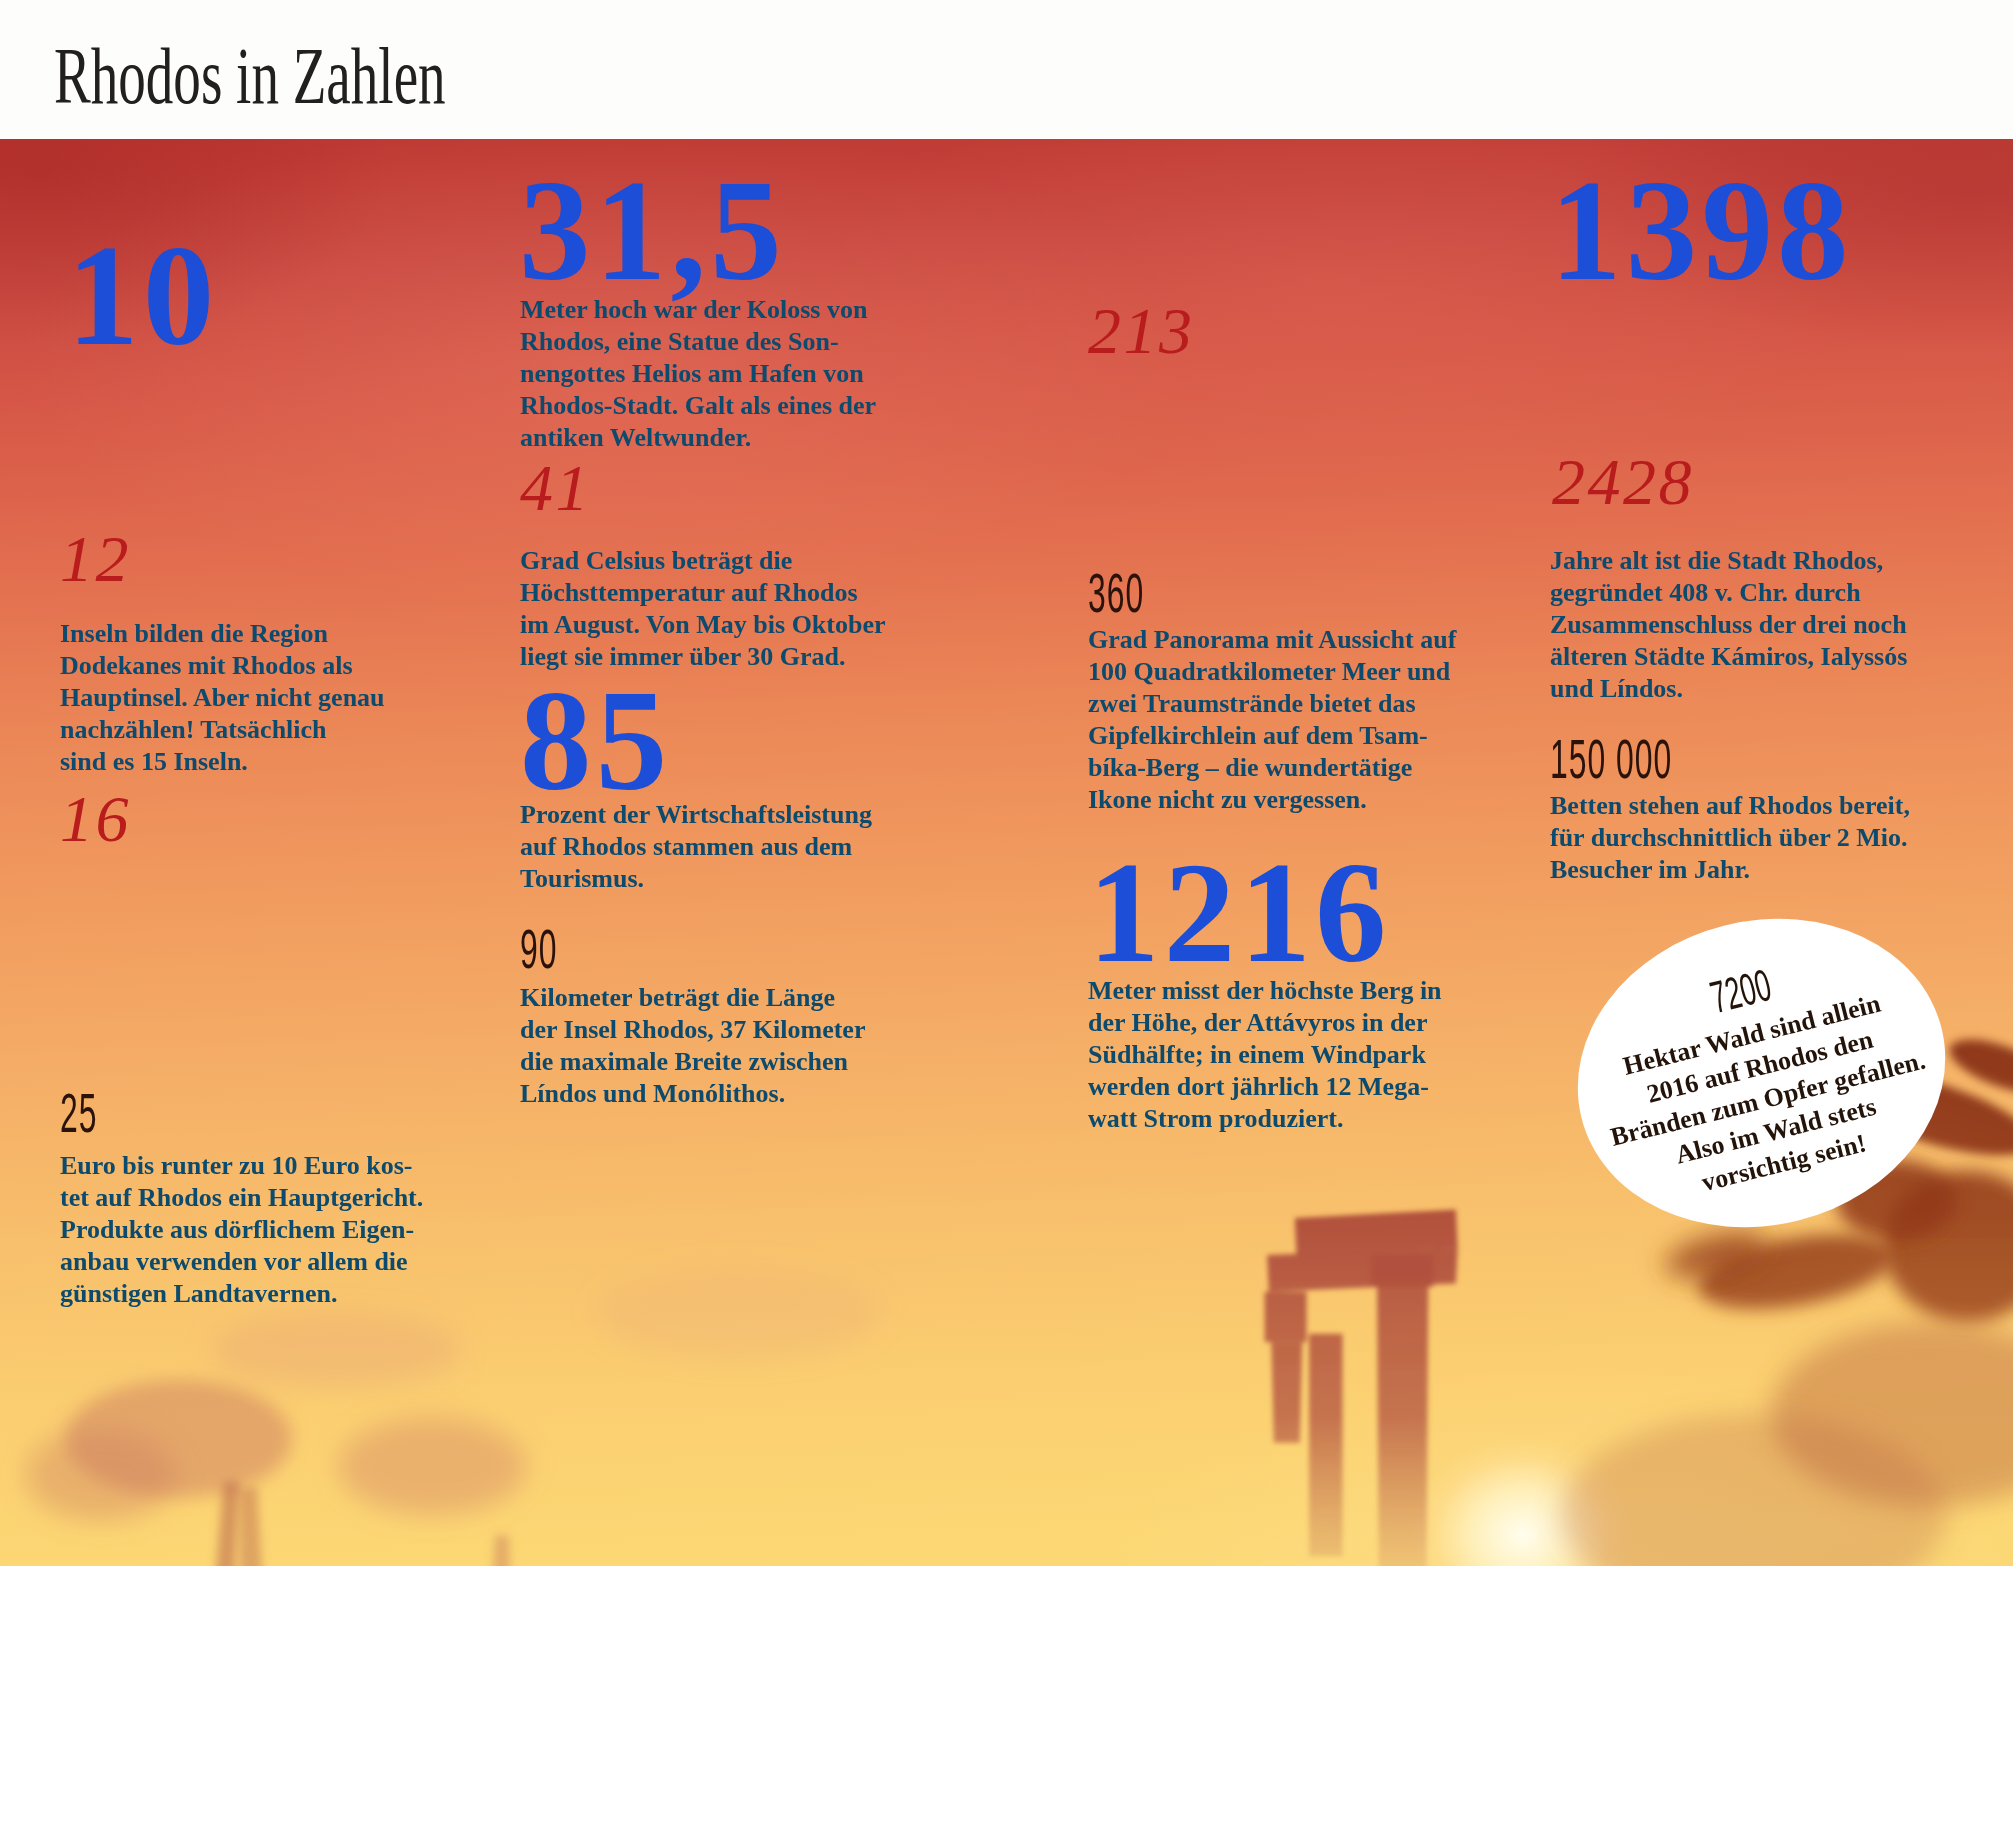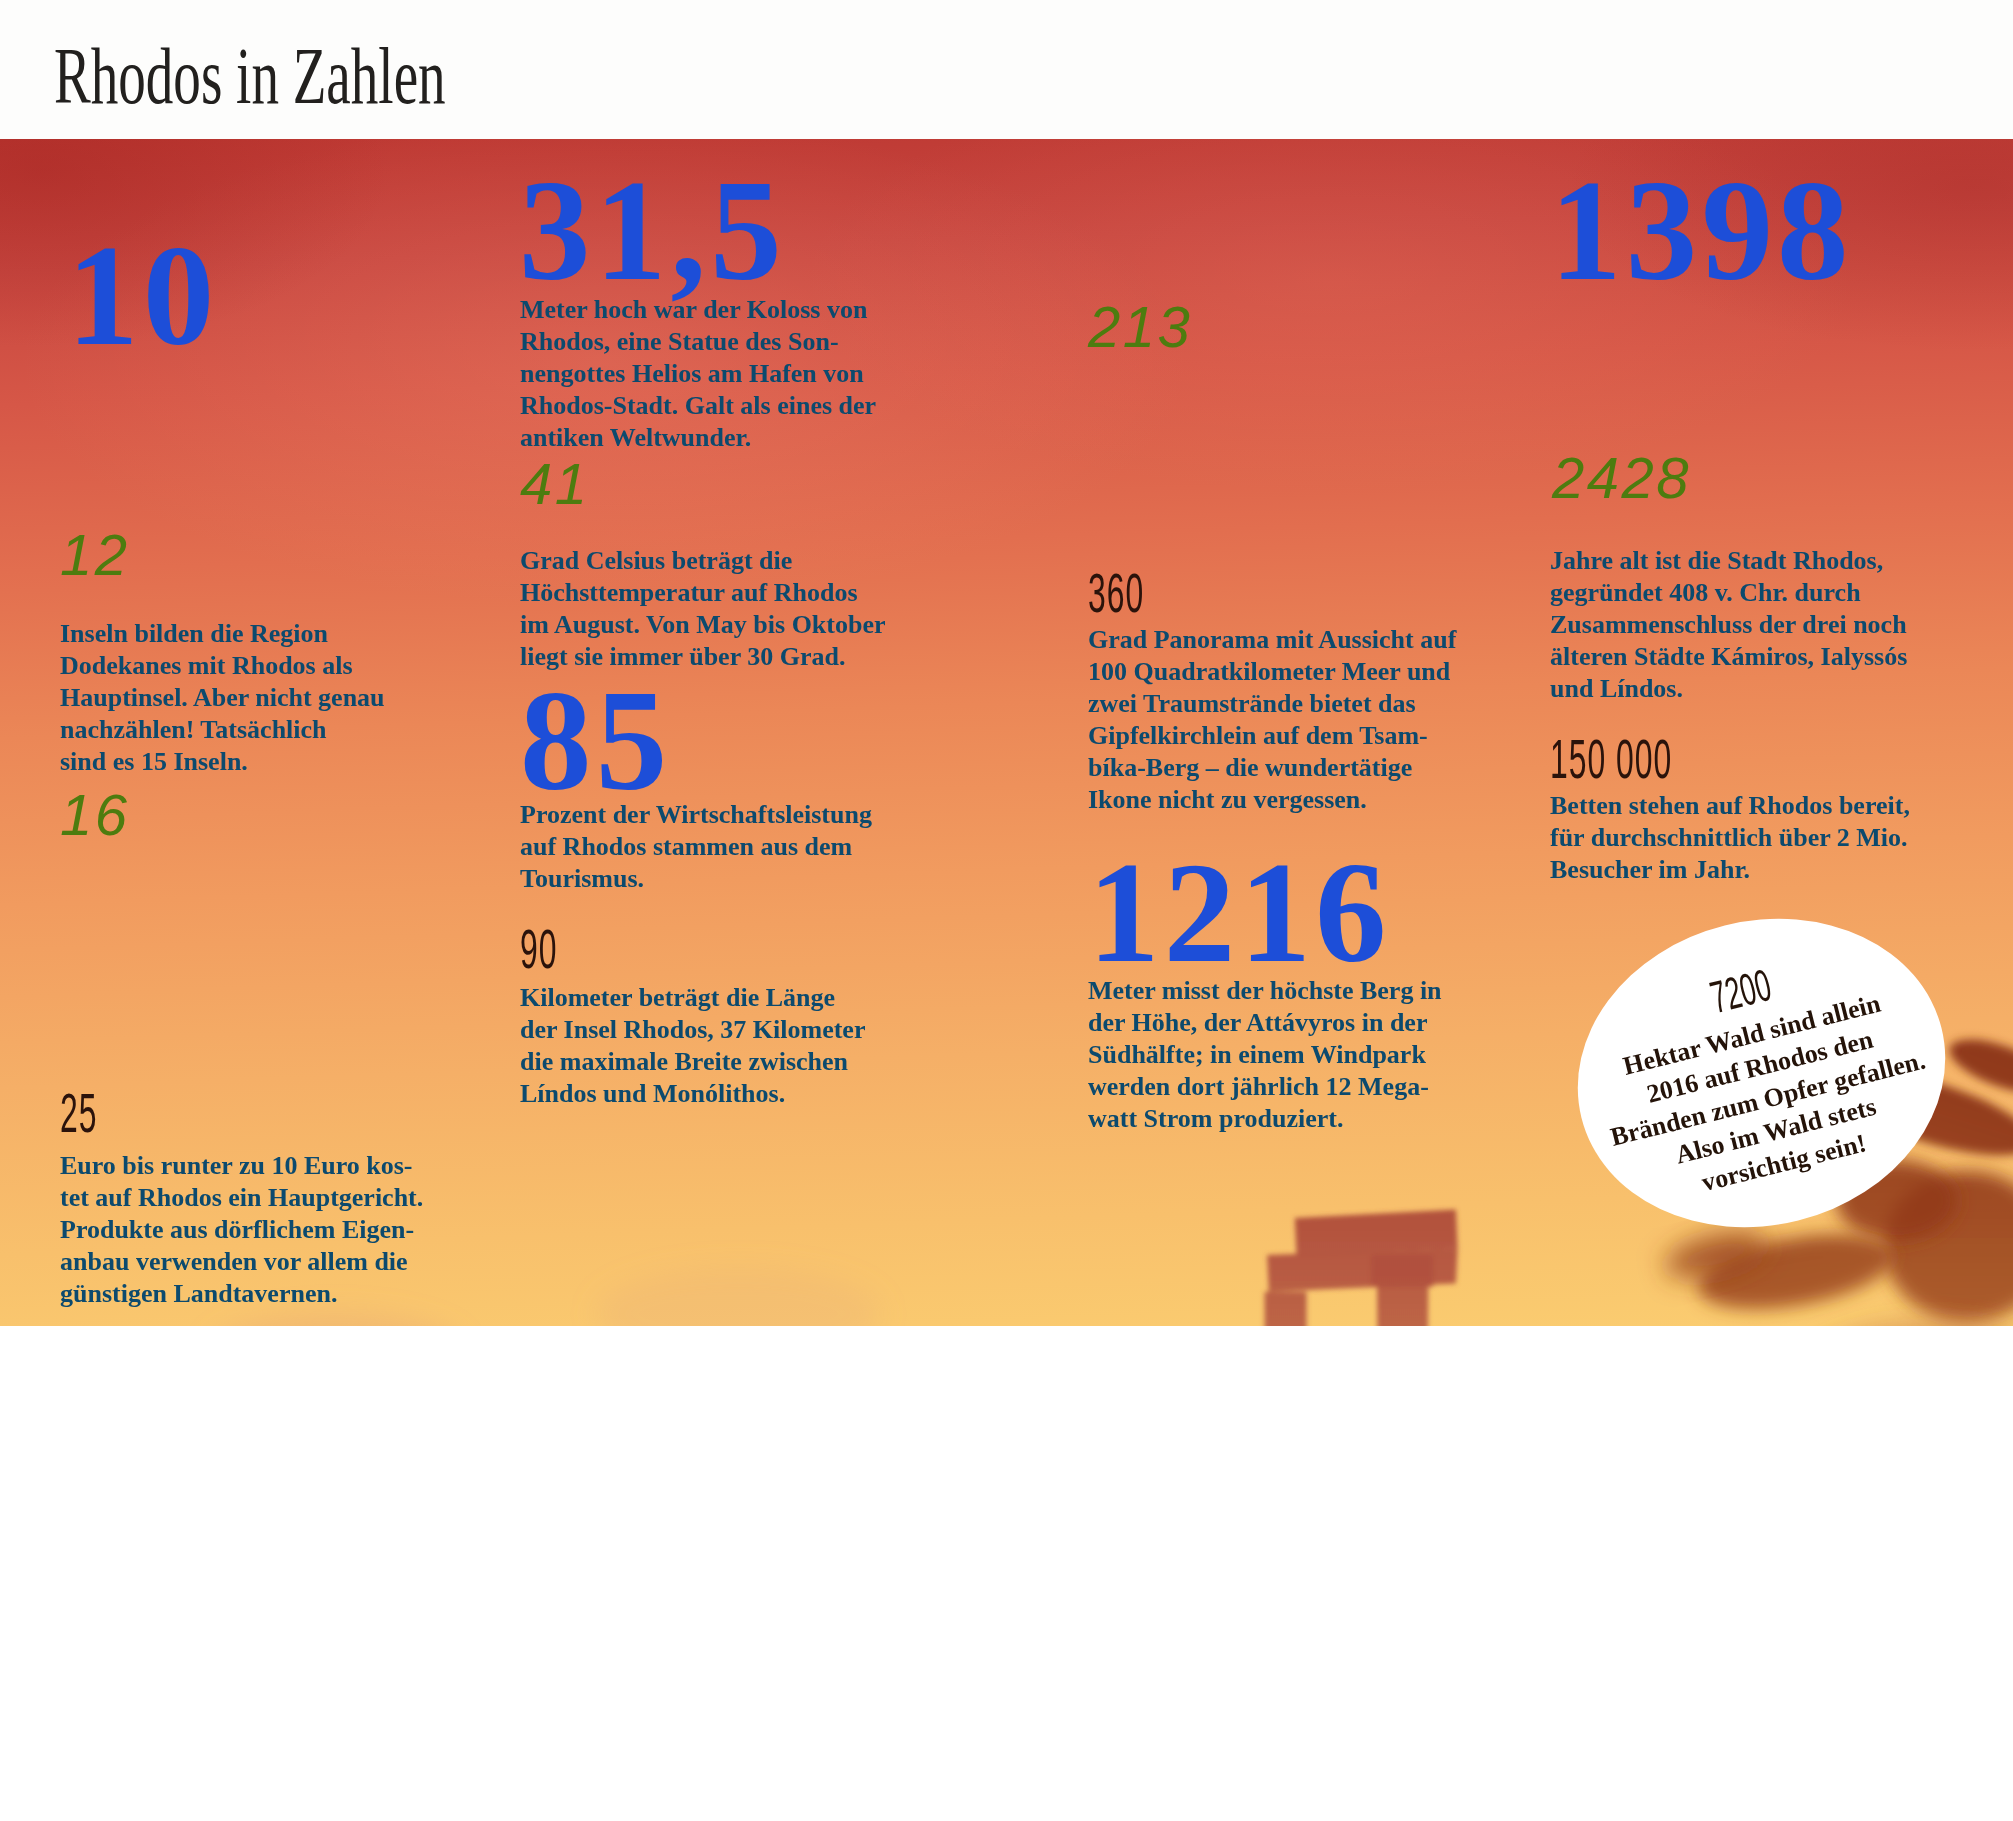--- a/index.html
+++ b/index.html
@@ -1,16 +1,16 @@
 <!DOCTYPE html>
 <html style="font-size:13.4px"><head>
 <meta charset="utf-8">
 <style>
   html,body{margin:0;padding:0;background:#ffffff;}
-  #canvas{position:relative;width:2014px;height:1326px;background:#ffffff;overflow:hidden;
+  #canvas{position:relative;width:2014px;height:1566px;background:#ffffff;overflow:hidden;
           font-family:"Liberation Serif",serif;}
   
   .header{position:absolute;left:0;top:0;width:2014px;height:139px;background:#fdfdfc;}
   .title{position:absolute;left:54px;top:32px;font-size:81px;line-height:1.1;font-weight:400;
          color:#22201e;transform:scaleX(0.68);transform-origin:left top;white-space:pre;}
   
   .photo{position:absolute;left:0;top:139px;width:2014px;height:1595px;
     background:
       radial-gradient(ellipse 143px 126px at 75.6% 87.5%, rgba(255,255,244,0.95), rgba(255,243,196,0.85) 35%, rgba(255,224,150,0.45) 62%, rgba(255,215,130,0) 78%),
       radial-gradient(ellipse 688px 361px at 78% 93%, rgba(255,225,150,0.50), rgba(255,210,128,0) 72%),
@@ -20,22 +20,22 @@
       radial-gradient(ellipse 587px 235px at 98% 3%, rgba(150,28,25,0.28), rgba(150,28,25,0) 70%),
       radial-gradient(ellipse 839px 352px at 30% 14%, rgba(255,160,130,0.20), rgba(255,160,130,0) 70%),
       radial-gradient(ellipse 755px 302px at 66% 9%, rgba(255,150,120,0.14), rgba(255,150,120,0) 70%),
       linear-gradient(178deg,#bd3832 0%,#c84740 8%,#d65747 16%,#e26e4f 26%,#eb8757 36%,#f19b5f 46%,#f5af67 57%,#f8c06c 67%,#fbcf71 77%,#fcd874 87%,#f9d271 100%);
   }
   .scene{position:absolute;left:0;top:0;}
   
   .num{position:absolute;line-height:1;white-space:pre;}
   .num-white{font-family:"Liberation Serif",serif;font-weight:700;font-size:143px;
              color:#1d4ed8;letter-spacing:4.2px;}
-  .num-italic{font-family:Liberation Sans, sans-serif;font-style:italic;font-weight:400;
-              font-size:58px;color:#4d7c0f;letter-spacing:2.5px;}
+  .num-italic{font-family:Liberation Serif, serif;font-style:italic;font-weight:400;
+              font-size:66px;color:#b91c1c;letter-spacing:2.5px;}
   .num-cond{font-family:"Liberation Sans",sans-serif;font-weight:400;font-size:55px;
             color:#2b130b;letter-spacing:1.7px;transform:scaleX(0.58);transform-origin:left top;}
   .txt{position:absolute;font-family:"Liberation Serif",serif;font-weight:700;font-size:26px;
        line-height:32px;color:#0c4a6e;white-space:pre;}
   
   .badge{position:absolute;left:1576px;top:921px;width:371px;height:304px;background:#ffffff;
          border-radius:50%;transform:rotate(-14deg);z-index:5;
          display:flex;flex-direction:column;align-items:center;justify-content:center;}
   .badge-num{font-family:"Liberation Sans",sans-serif;font-weight:400;font-size:45px;line-height:1.1;
              color:#241309;transform:scaleX(0.6);transform-origin:center;white-space:pre;}

